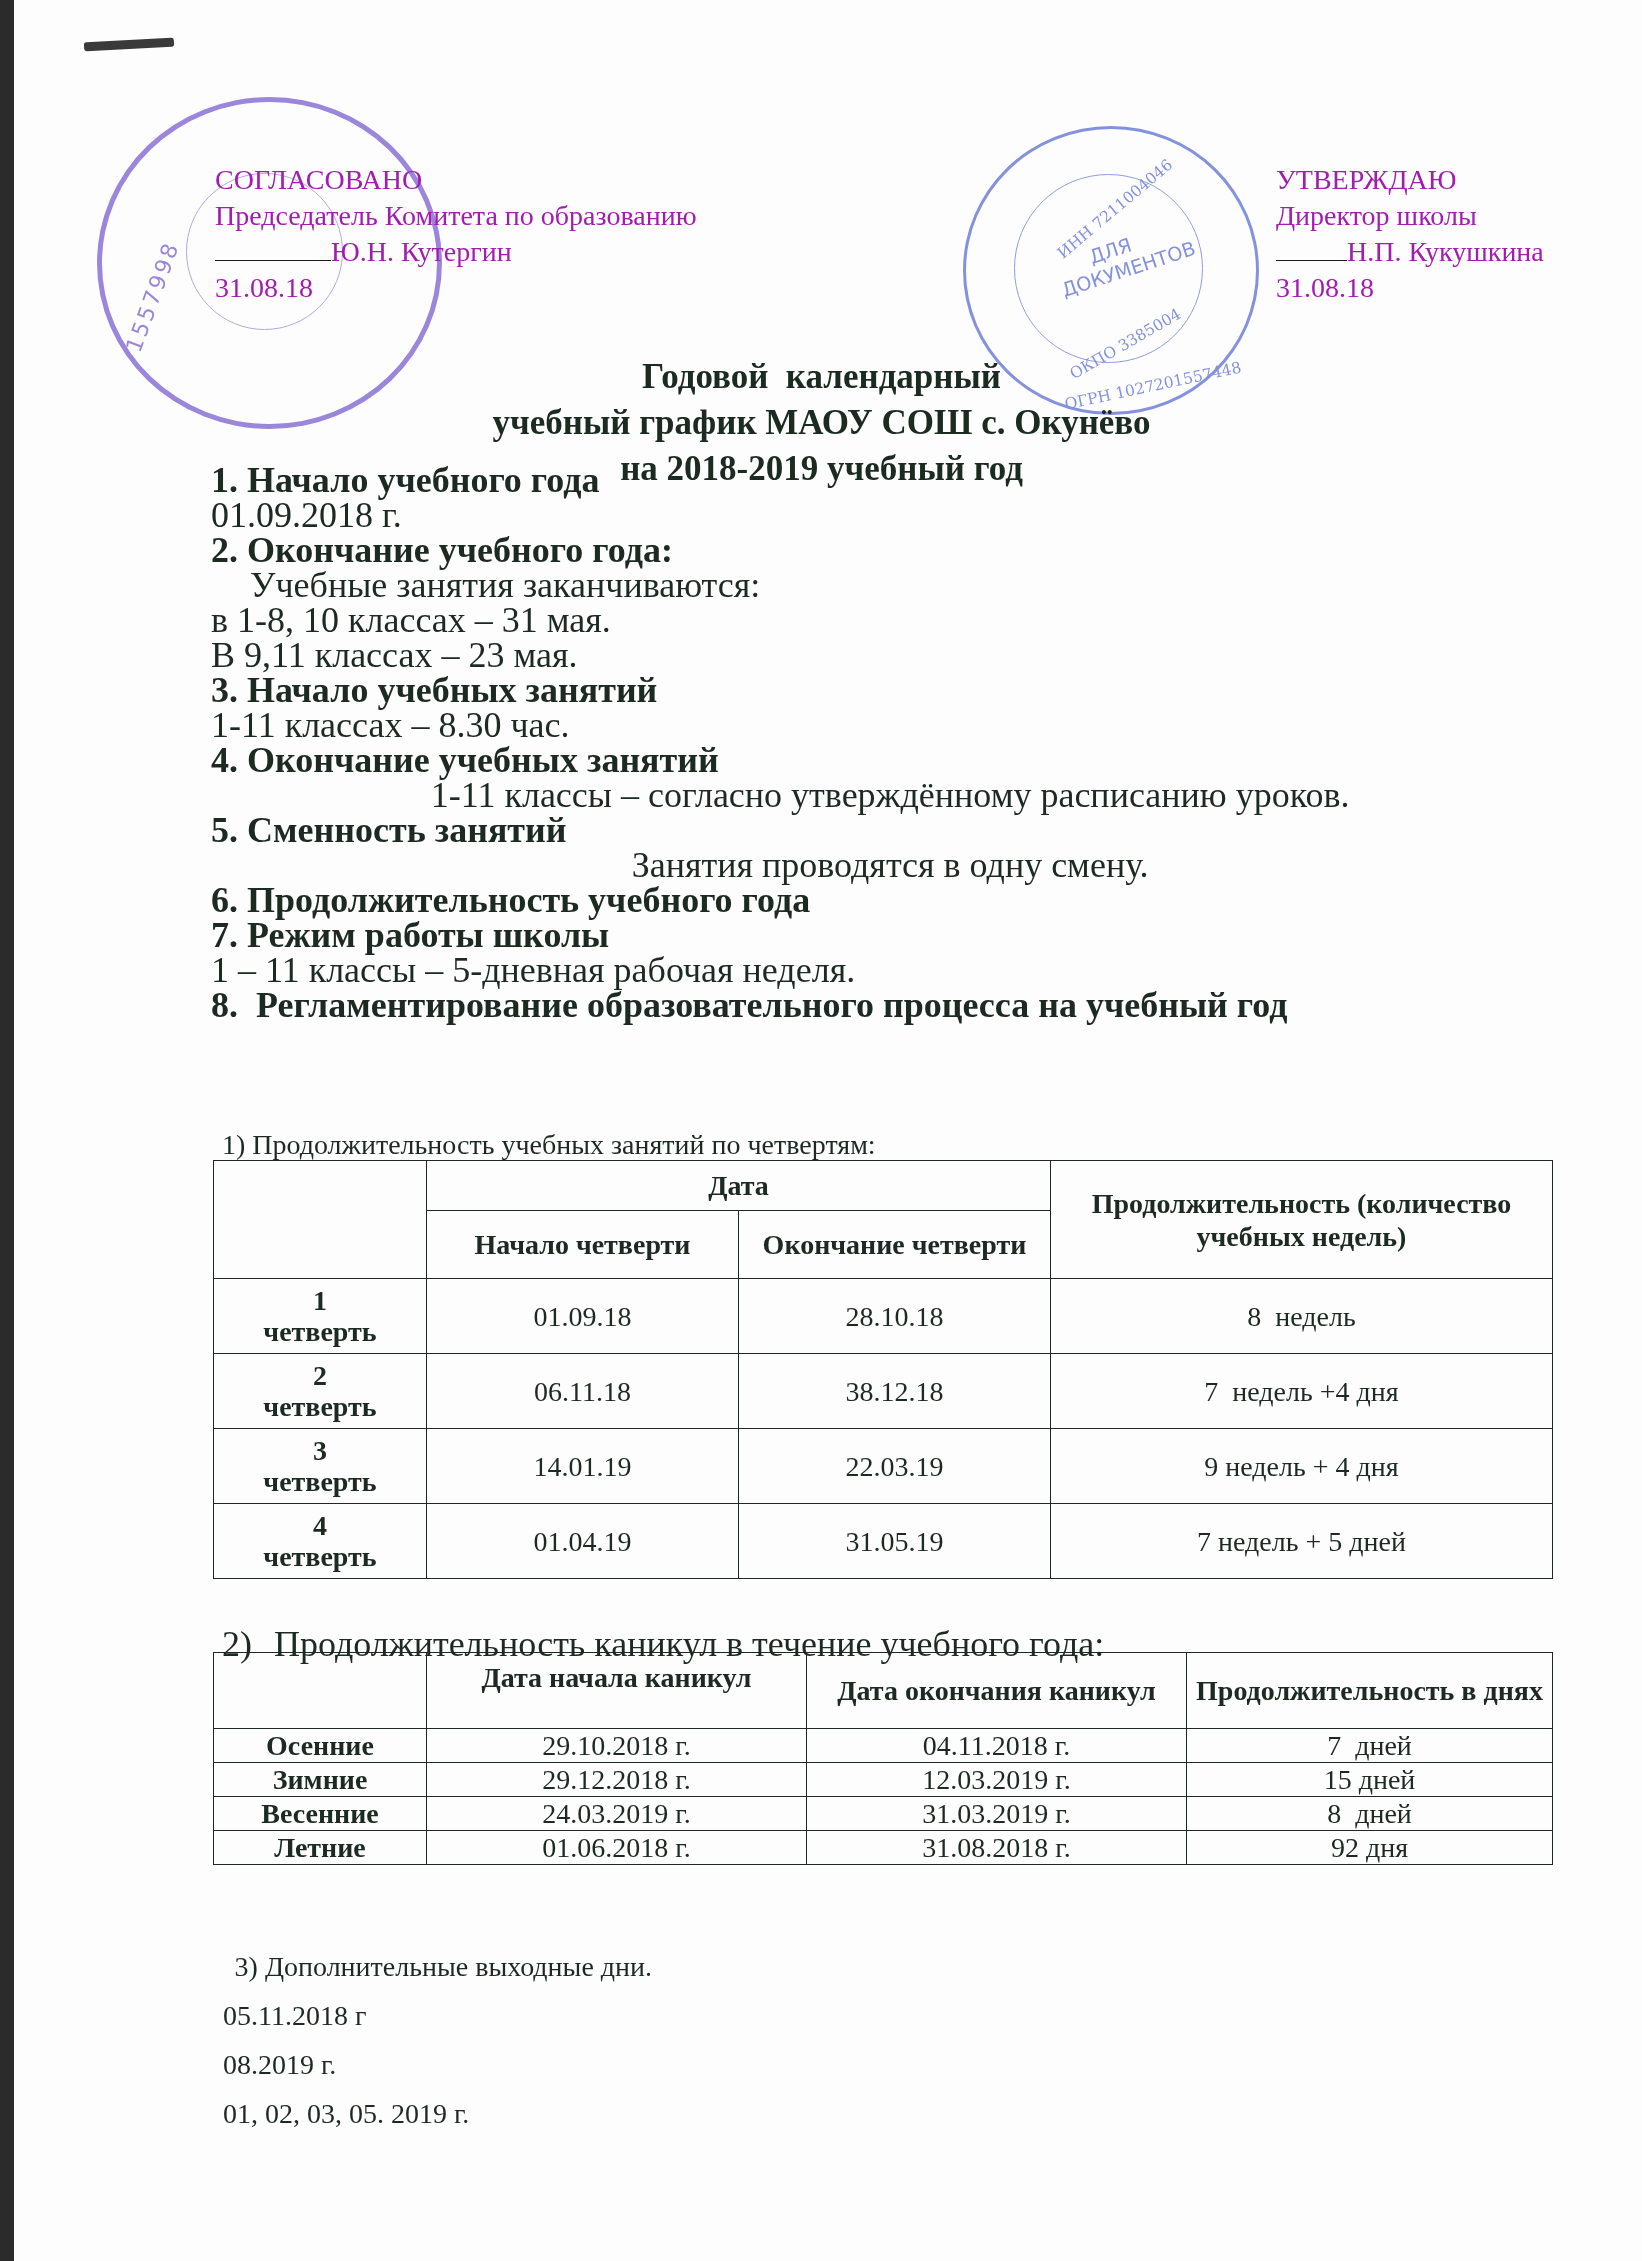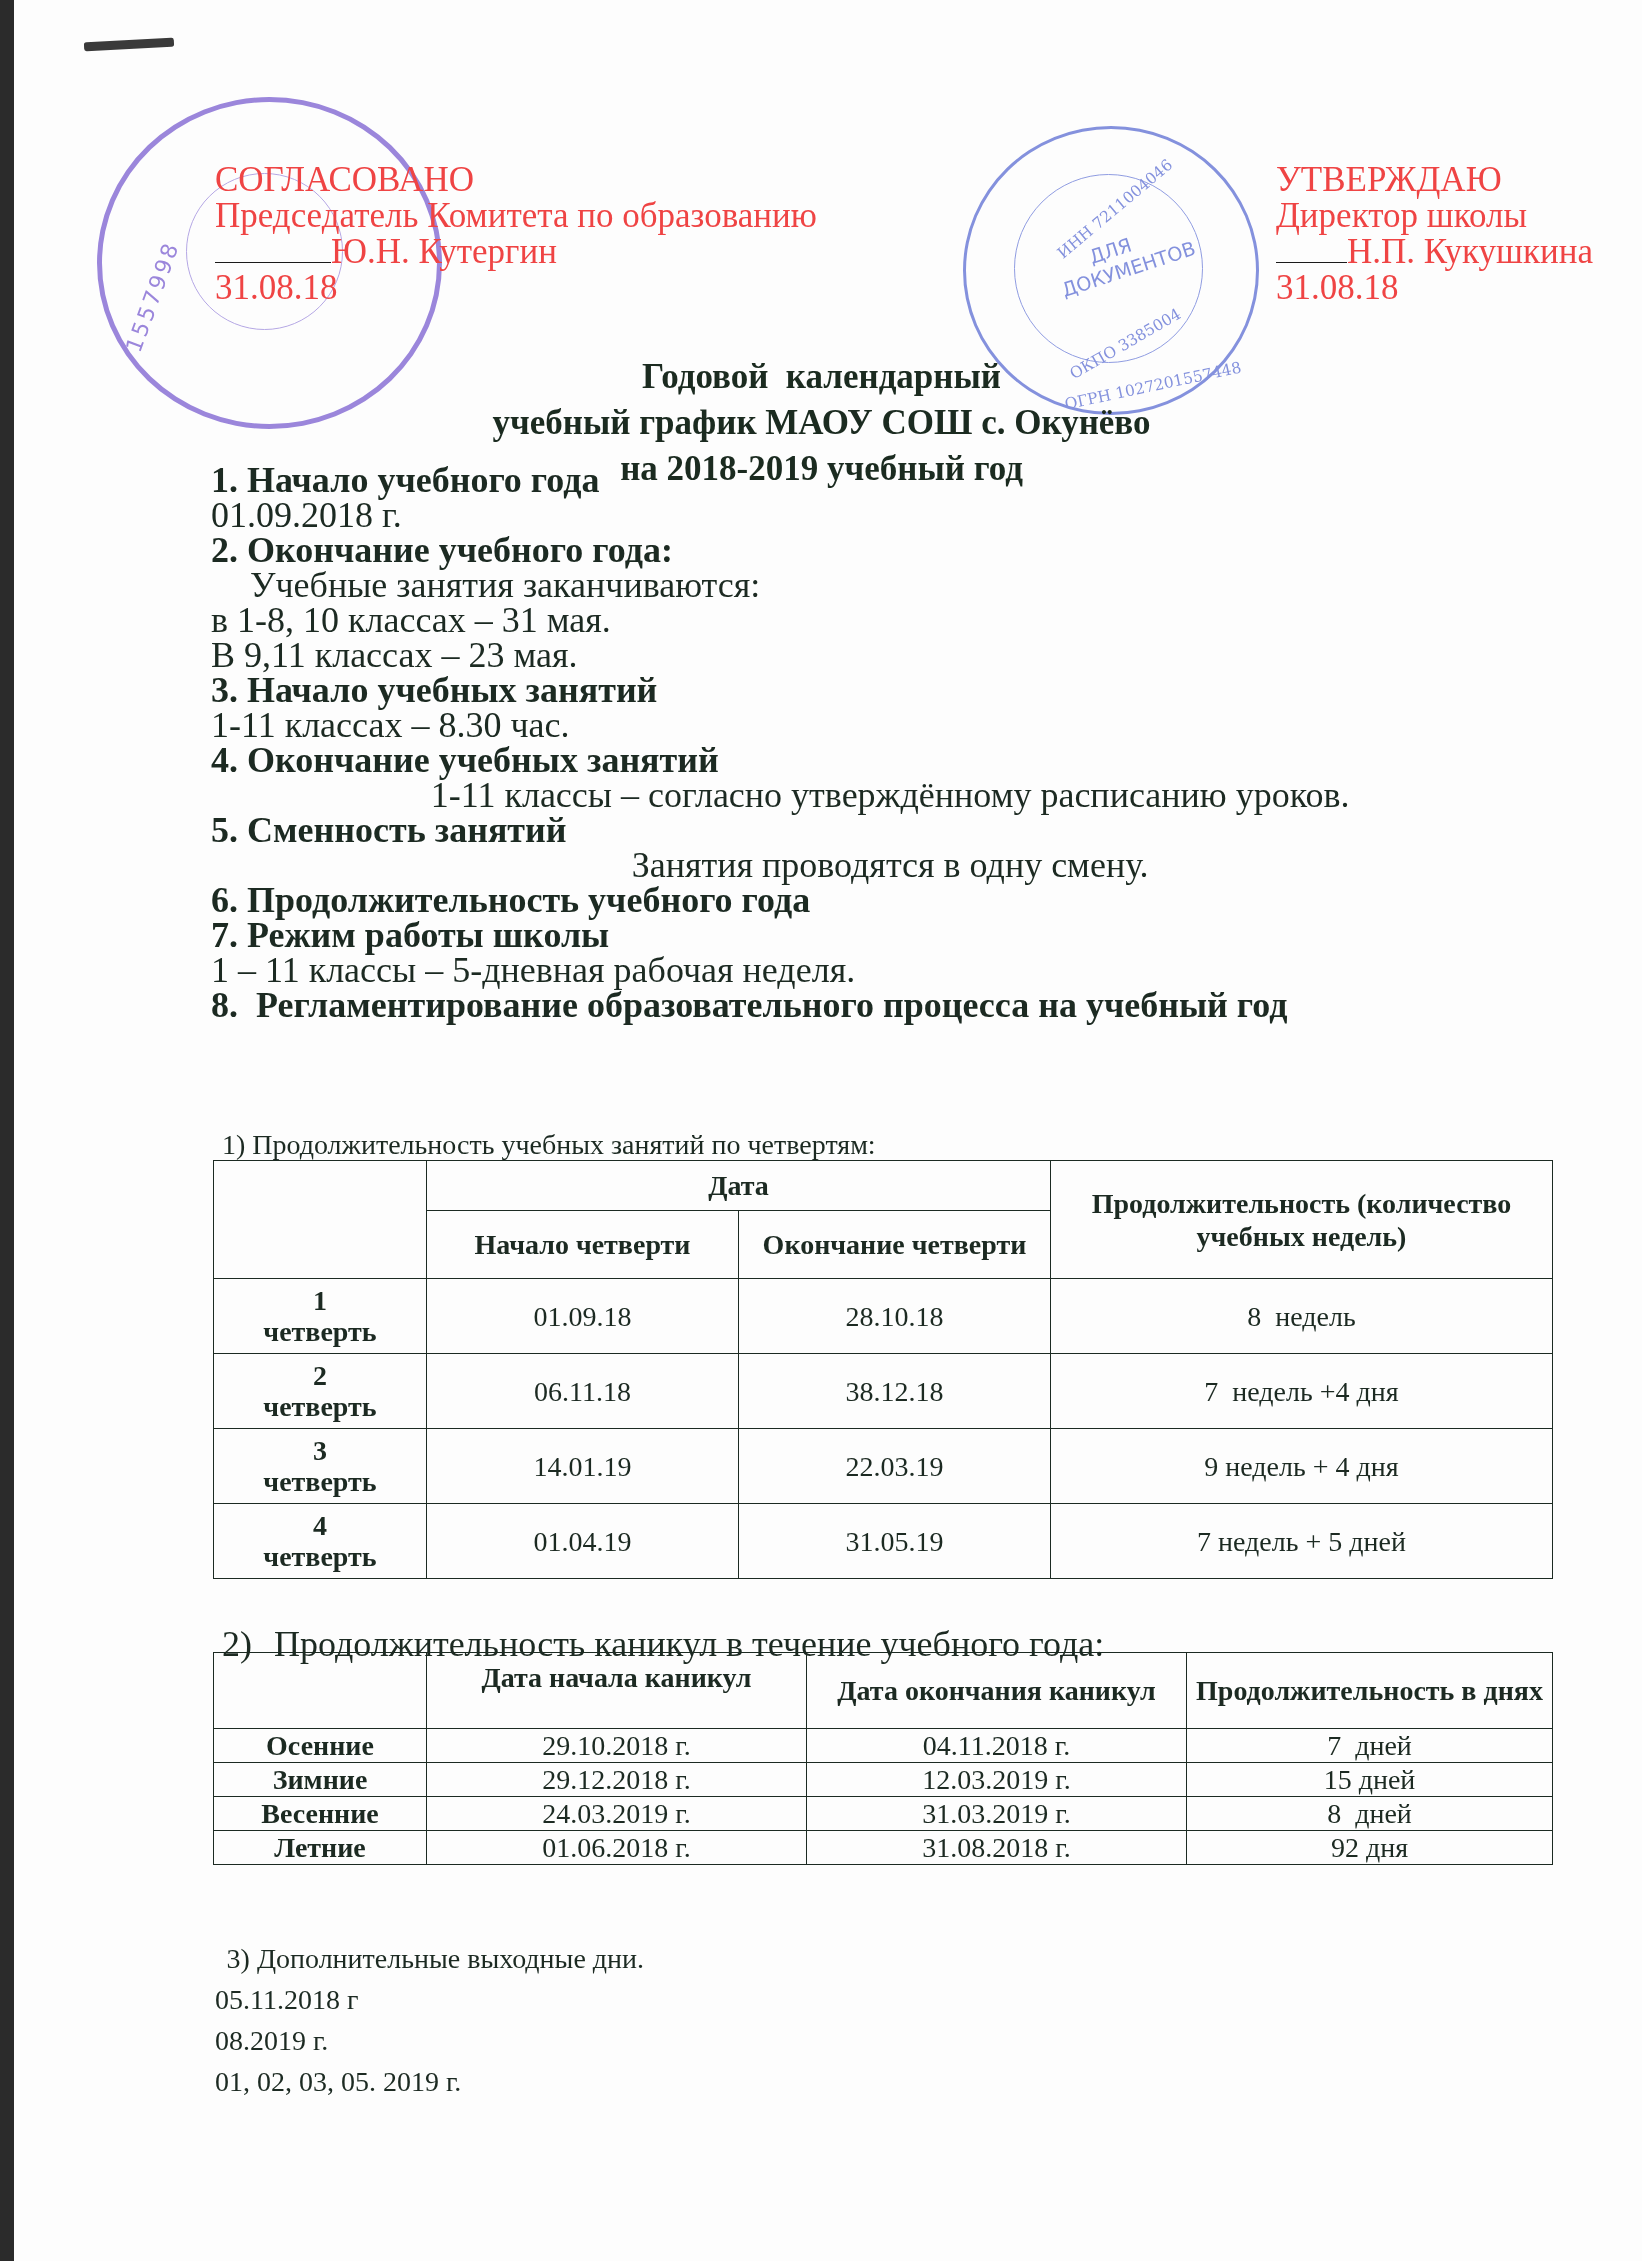--- a/index.html
+++ b/index.html
@@ -16,21 +16,21 @@
   .stamp { position: absolute; border-radius: 50%; }
   .stamp-left { left: 97px; top: 97px; width: 335px; height: 322px; border: 5.2px solid #8a72d6; opacity: .85; }
   .stamp-left .inner { position: absolute; left: 84px; top: 71px; width: 155px; height: 155px; border-radius: 50%; border: 1.9px solid #a898e0; }
   .stamp-left .txt { position: absolute; font-family: "DejaVu Sans", sans-serif; color: #8a72d6; font-size: 22px; letter-spacing: 2.6px; }
   .stamp-right { left: 963px; top: 126px; width: 290px; height: 283px; border: 3.9px solid #6f7fd8; opacity: .85; }
   .stamp-right .inner { position: absolute; left: 48px; top: 45px; width: 187px; height: 187px; border-radius: 50%; border: 1.9px solid #7c8bdc; }
   .stamp-right .center { position: absolute; left: 90px; top: 110px; width: 116px; text-align: center; font-family: "DejaVu Sans", sans-serif; color: #6f7fd8; font-size: 19.3px; transform: rotate(-18deg); }
   .stamp-right .ring { position: absolute; font-family: "DejaVu Serif", serif; color: #6f7fd8; font-size: 15.5px; }
 
   
-  .sign { position: absolute; font-size: 35px; line-height: 36px; color: #ef4444; }
+  .sign { position: absolute; font-size: 28px; line-height: 36px; color: #a21caf; }
   .sign-left { left: 215px; top: 162px; }
   .sign-right { left: 1276px; top: 162px; }
   .sign .line { display: inline-block; border-bottom: 1.9px solid #1a1a1a; }
   .sign-left .line { width: 116px; }
   .sign-right .line { width: 71px; }
 
   
   .title { position: absolute; left: 0; width: 1643px; top: 354px; text-align: center; font-weight: bold; font-size: 35px; line-height: 46px; color: #1b2b20; }
 
   
@@ -47,21 +47,21 @@
   .q-table td { line-height: 31px; }
   .q-table .qname { font-weight: bold; }
   .v-table { left: 213px; top: 1652px; width: 1340px; }
   .v-table td { line-height: 31px; height: 33px; }
   .v-table .vname { font-weight: bold; }
 
   .sub1 { position: absolute; left: 222px; top: 1129px; font-size: 28px; }
   .sub2 { position: absolute; left: 222px; top: 1623px; font-size: 36px; }
   .sub2 .num { display: inline-block; width: 52px; }
   .extra { position: absolute; left: 211px; top: 1936px; font-size: 28px; line-height: 37px; }
-  .extra p { margin: 4px; }
+  .extra p { margin: 12px; }
 </style>
 </head>
 <body>
 
 <div class="left-edge"></div>
 <div class="scan-mark"></div>
 
 <div class="stamp stamp-left">
   <div class="inner"></div>
   <div class="txt" style="left:19.3px; top:245px; transform:rotate(-70deg); transform-origin:left top;">1557998</div>

